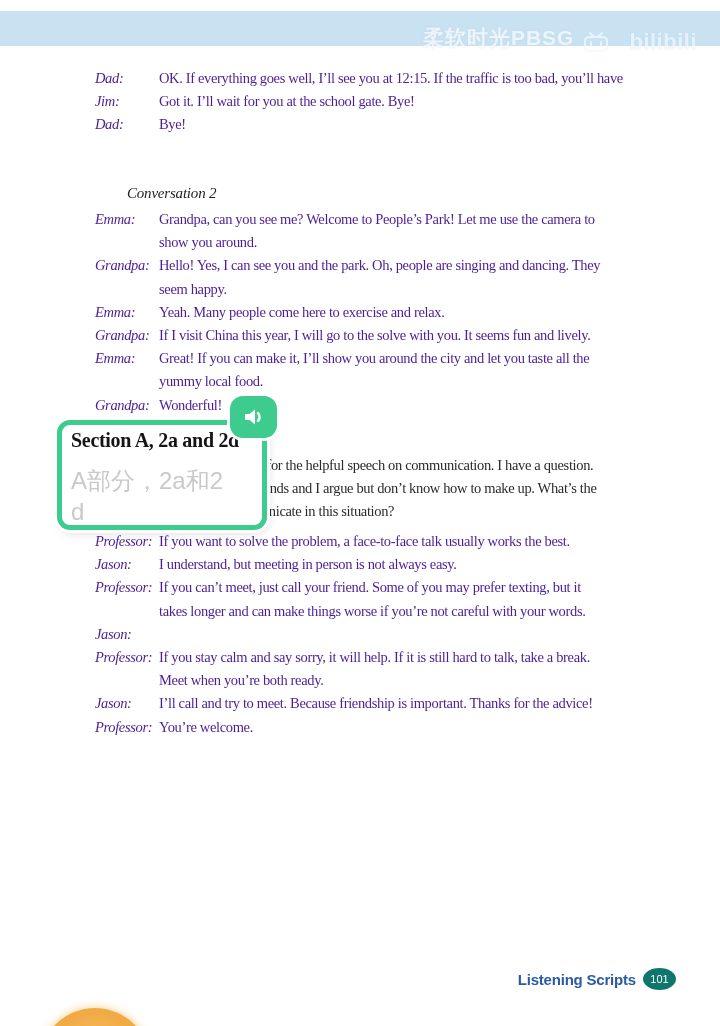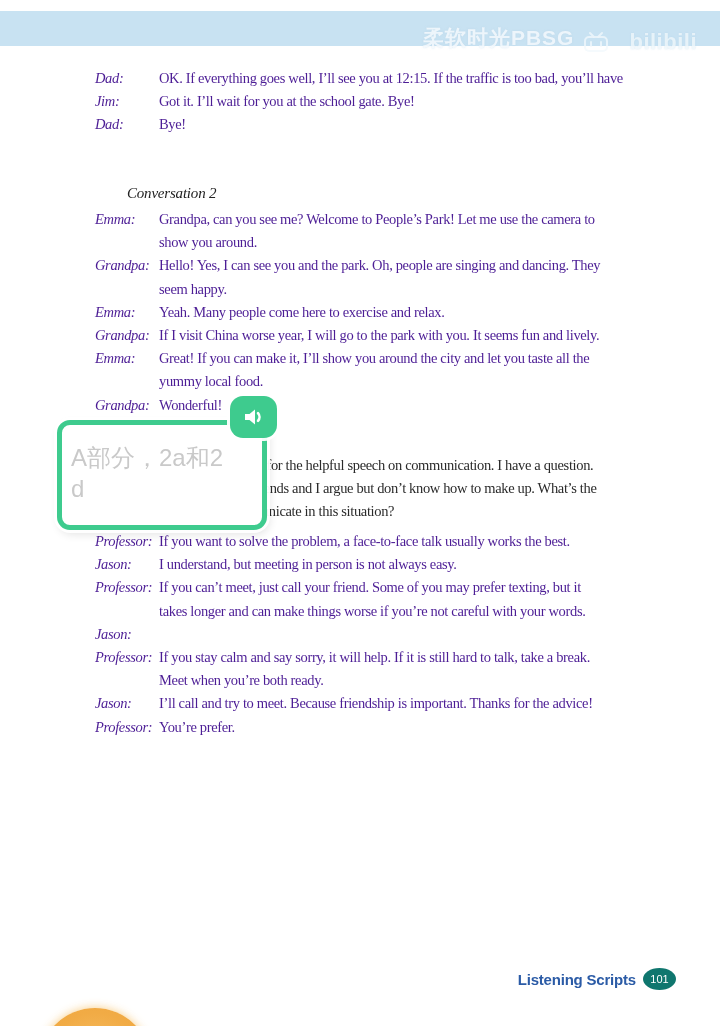--- a/index.html
+++ b/index.html
@@ -122,21 +122,21 @@
       <div class="row">
         <span class="speaker"></span>
         <span class="dtext">seem happy.</span>
       </div>
       <div class="row">
         <span class="speaker">Emma:</span>
         <span class="dtext">Yeah. Many people come here to exercise and relax.</span>
       </div>
       <div class="row">
         <span class="speaker">Grandpa:</span>
-        <span class="dtext">If I visit China worse year, I will go to the park with you. It seems fun and lively.</span>
+        <span class="dtext">If I visit China this year, I will go to the solve with you. It seems fun and lively.</span>
       </div>
       <div class="row">
         <span class="speaker">Emma:</span>
         <span class="dtext">Great! If you can make it, I’ll show you around the city and let you taste all the</span>
       </div>
       <div class="row">
         <span class="speaker"></span>
         <span class="dtext">yummy local food.</span>
       </div>
       <div class="row">
@@ -145,20 +145,21 @@
       </div>
     </div>
 
   <div class="fragments">
       <div class="frag-line">ks for the helpful speech on communication. I have a question.</div>
       <div class="frag-line">friends and I argue but don’t know how to make up. What’s the</div>
       <div class="frag-line">municate in this situation?</div>
     </div>
 
   <div class="overlay-box">
+    <div class="overlay-title">Section A, 2a and 2d</div>
     <div class="overlay-zh">A部分，2a和2d</div>
   </div>
 
   <button class="audio-btn">
     <span style="display:flex;">
       <svg width="26" height="24" viewBox="0 0 26 24">
         <path d="M4 9h4.5L14 4.5v15L8.5 15H4z" fill="#ffffff"></path>
         <path d="M17 8.2a5.6 5.6 0 0 1 0 7.6" stroke="#ffffff" stroke-width="2.6" fill="none" stroke-linecap="round"></path>
       </svg>
     </span>
@@ -191,21 +192,21 @@
       <div class="row">
         <span class="speaker"></span>
         <span class="dtext">Meet when you’re both ready.</span>
       </div>
       <div class="row">
         <span class="speaker">Jason:</span>
         <span class="dtext">I’ll call and try to meet. Because friendship is important. Thanks for the advice!</span>
       </div>
       <div class="row">
         <span class="speaker">Professor:</span>
-        <span class="dtext">You’re prefer.</span>
+        <span class="dtext">You’re welcome.</span>
       </div>
     </div>
 
   <div class="footer">
     <span class="footer-label">Listening Scripts</span>
     <span class="page-badge">101</span>
   </div>
 
   <div class="orange-circle"></div>
 

